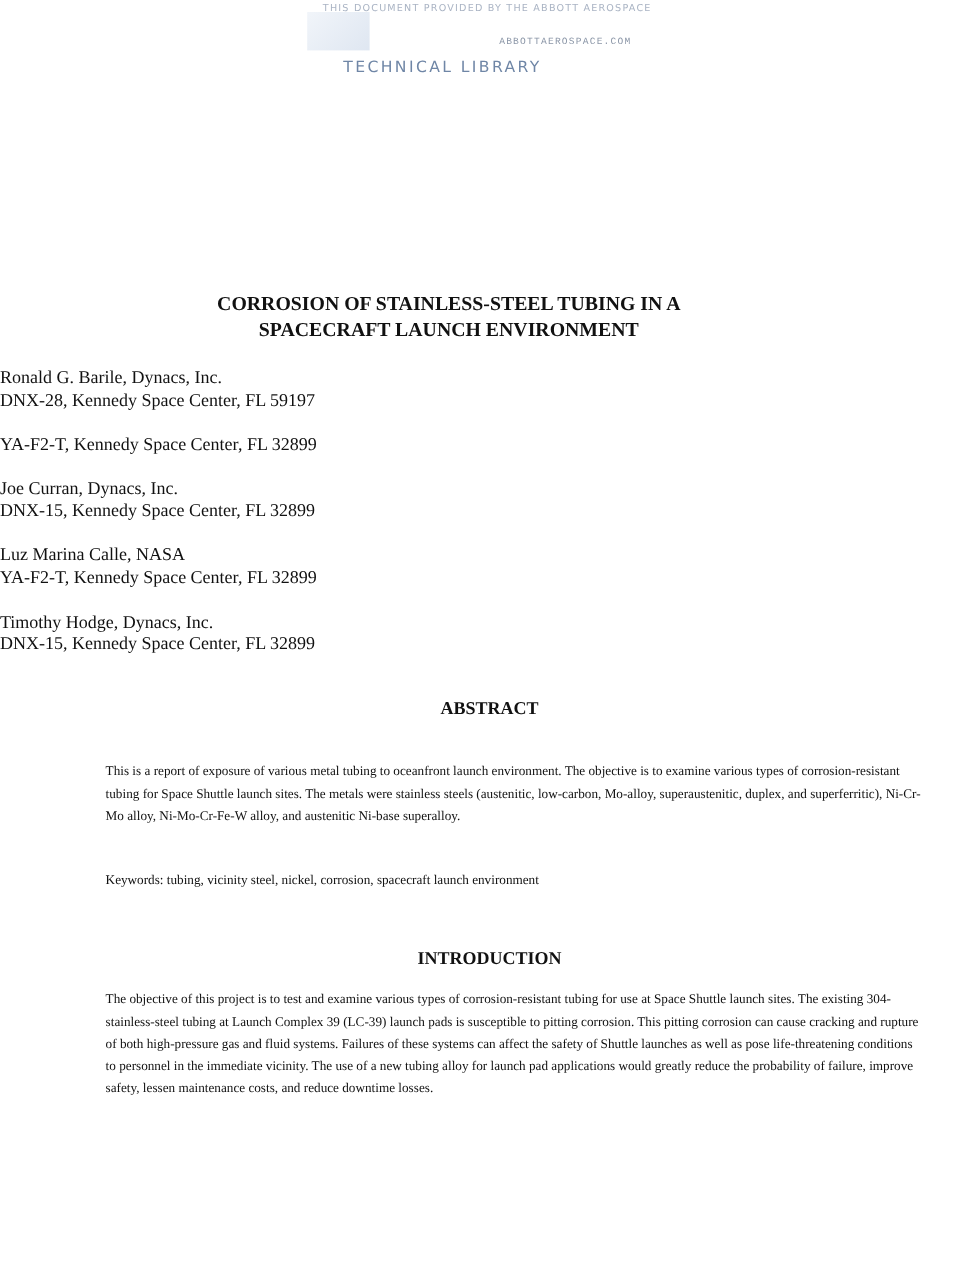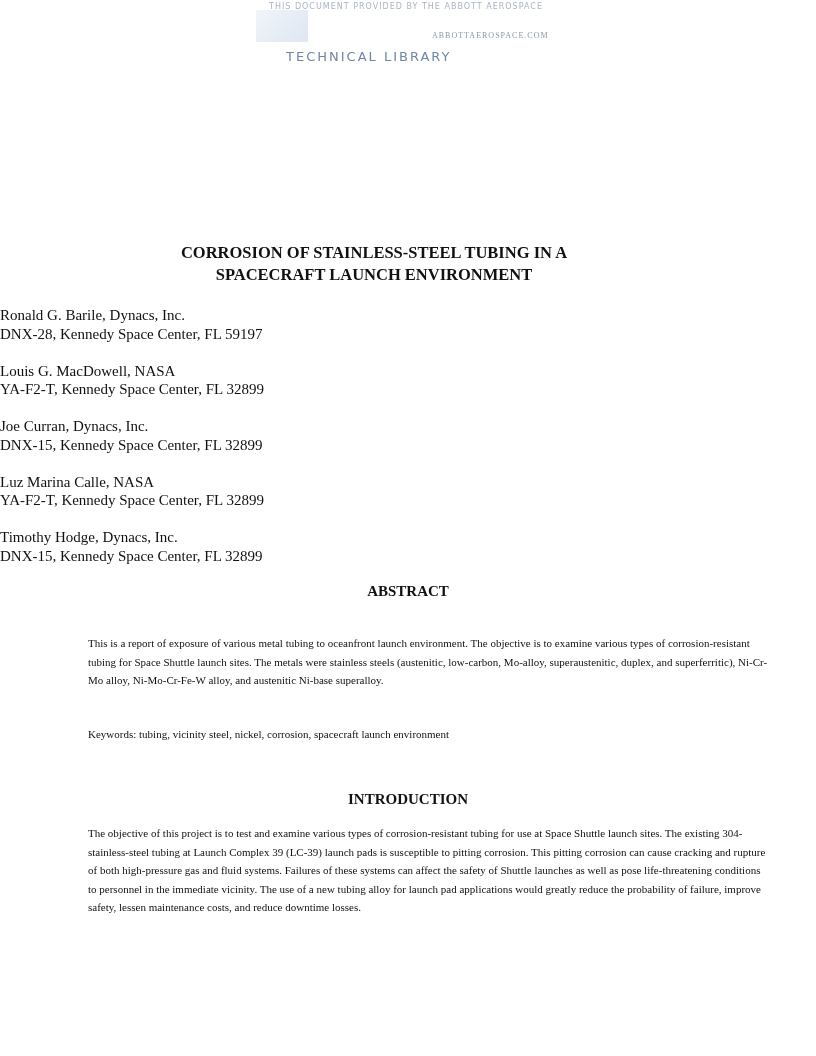--- a/index.html
+++ b/index.html
@@ -5,22 +5,22 @@
   html, body { margin:0; padding:0; background:#ffffff; }
   body { width:816px; height:1056px; position:relative; overflow:hidden;
          font-family:"Liberation Serif", "DejaVu Serif", serif; color:#111; }
   .banner { position:absolute; left:256px; top:2px; width:300px; height:40px; }
   .banner .logo-box { position:absolute; left:0; top:8px; width:52px; height:32px;
          background:linear-gradient(135deg,#e8eef6,#c9d6e8); opacity:.6; }
   .banner .line1 { position:absolute; left:0; top:0; width:300px; text-align:center;
          font-family:"DejaVu Sans", sans-serif; font-size:8px; letter-spacing:1px; color:#aab4c4; }
   .banner .line2 { position:absolute; left:30px; top:9px; font-family:"DejaVu Sans", sans-serif;
          font-size:13px; letter-spacing:2px; color:#6f86a6;margin-top:38px; }
-  .banner .line3 { position:absolute; left:160px; top:29px; font-family:Liberation Serif, serif;
-         font-size:8px; letter-spacing:1px; color:#8c97a8;margin-left:16px; }
+  .banner .line3 { position:absolute; left:160px; top:29px; font-family:Liberation Mono, monospace;
+         font-size:8px; letter-spacing:1px; color:#8c97a8; }
   .title { position:absolute; left:0; top:242px; width:748px; text-align:center;
          font-weight:bold; font-size:16.5px; line-height:22px; }
   .authors { position:absolute; left:0; top:306px; width:816px; text-align:left; font-size:15px; line-height:18.5px; }
   .author { margin-bottom:18.5px; }
   .heading { position:absolute; left:0; width:816px; text-align:center; font-weight:bold; font-size:15px; }
   .para { position:absolute; left:88px; width:680px; font-size:11px; line-height:18.5px; }
 </style>
 </head>
 <body>
 
@@ -35,21 +35,20 @@
   <div>CORROSION OF STAINLESS-STEEL TUBING IN A</div>
   <div>SPACECRAFT LAUNCH ENVIRONMENT</div>
 </div>
 
 <div class="authors">
   <div class="author">
     <div>Ronald G. Barile, Dynacs, Inc.</div>
     <div>DNX-28, Kennedy Space Center, FL 59197</div>
   </div>
   <div class="author">
-    <div>Louis G. MacDowell, NASA</div>
     <div>YA-F2-T, Kennedy Space Center, FL 32899</div>
   </div>
   <div class="author">
     <div>Joe Curran, Dynacs, Inc.</div>
     <div>DNX-15, Kennedy Space Center, FL 32899</div>
   </div>
   <div class="author">
     <div>Luz Marina Calle, NASA</div>
     <div>YA-F2-T, Kennedy Space Center, FL 32899</div>
   </div>

